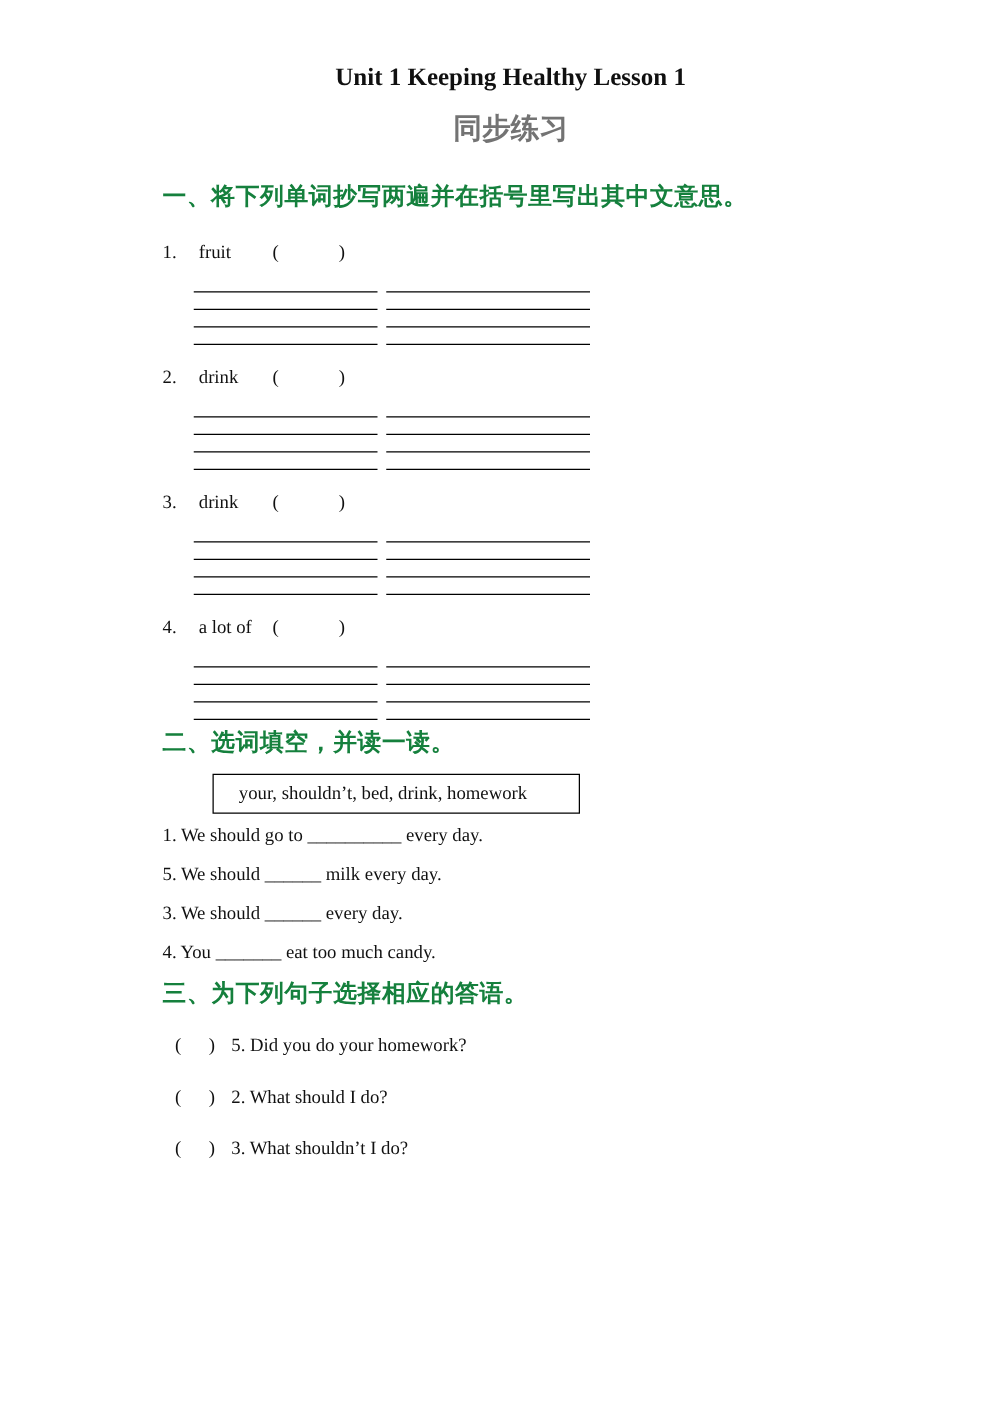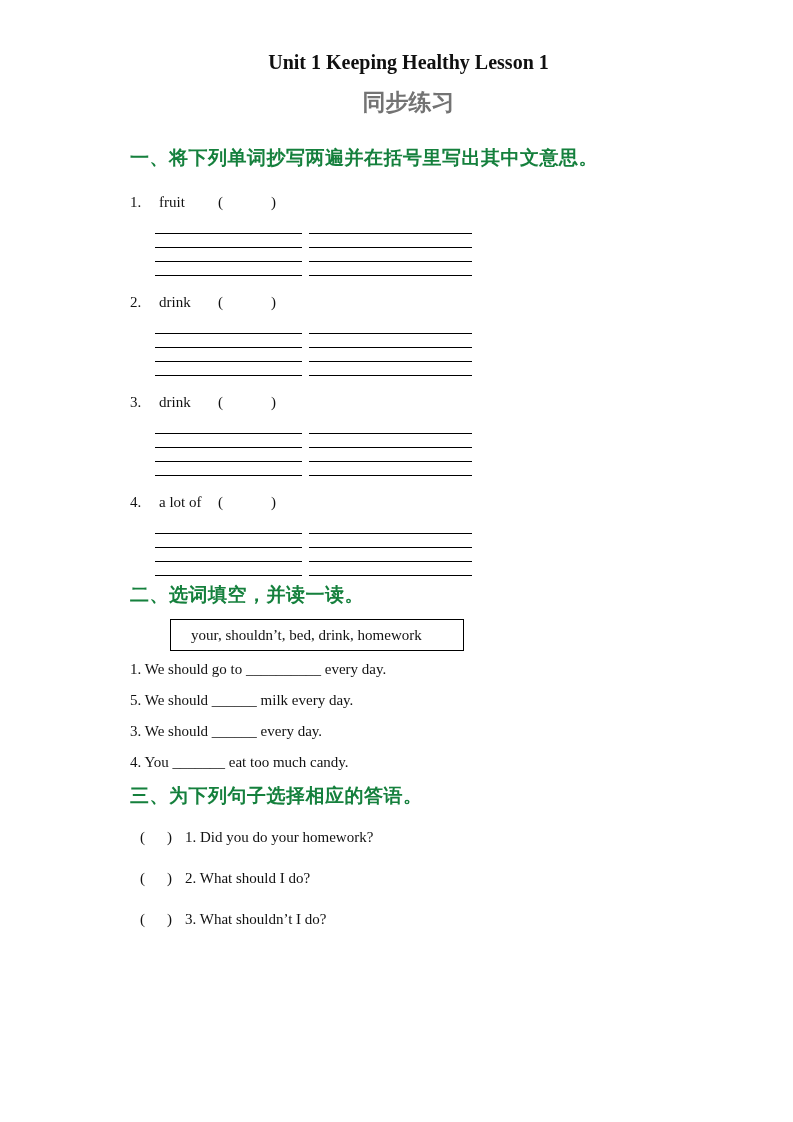--- a/index.html
+++ b/index.html
@@ -244,21 +244,21 @@
     <div class="fill-sentence">4. You _______ eat too much candy.</div>
   </div>
 
   <h3 class="section-heading s3-heading">三、为下列句子选择相应的答语。</h3>
 
   <div class="answer-items">
     <div class="answer-item">
       <span>(</span>
       <span class="paren-gap-narrow"></span>
       <span>)</span>
-      <span class="answer-text">1. Did you do your homework?</span>
+      <span class="answer-text">5. Did you do your homework?</span>
     </div>
     <div class="answer-item">
       <span>(</span>
       <span class="paren-gap-narrow"></span>
       <span>)</span>
       <span class="answer-text">2. What should I do?</span>
     </div>
     <div class="answer-item">
       <span>(</span>
       <span class="paren-gap-narrow"></span>

